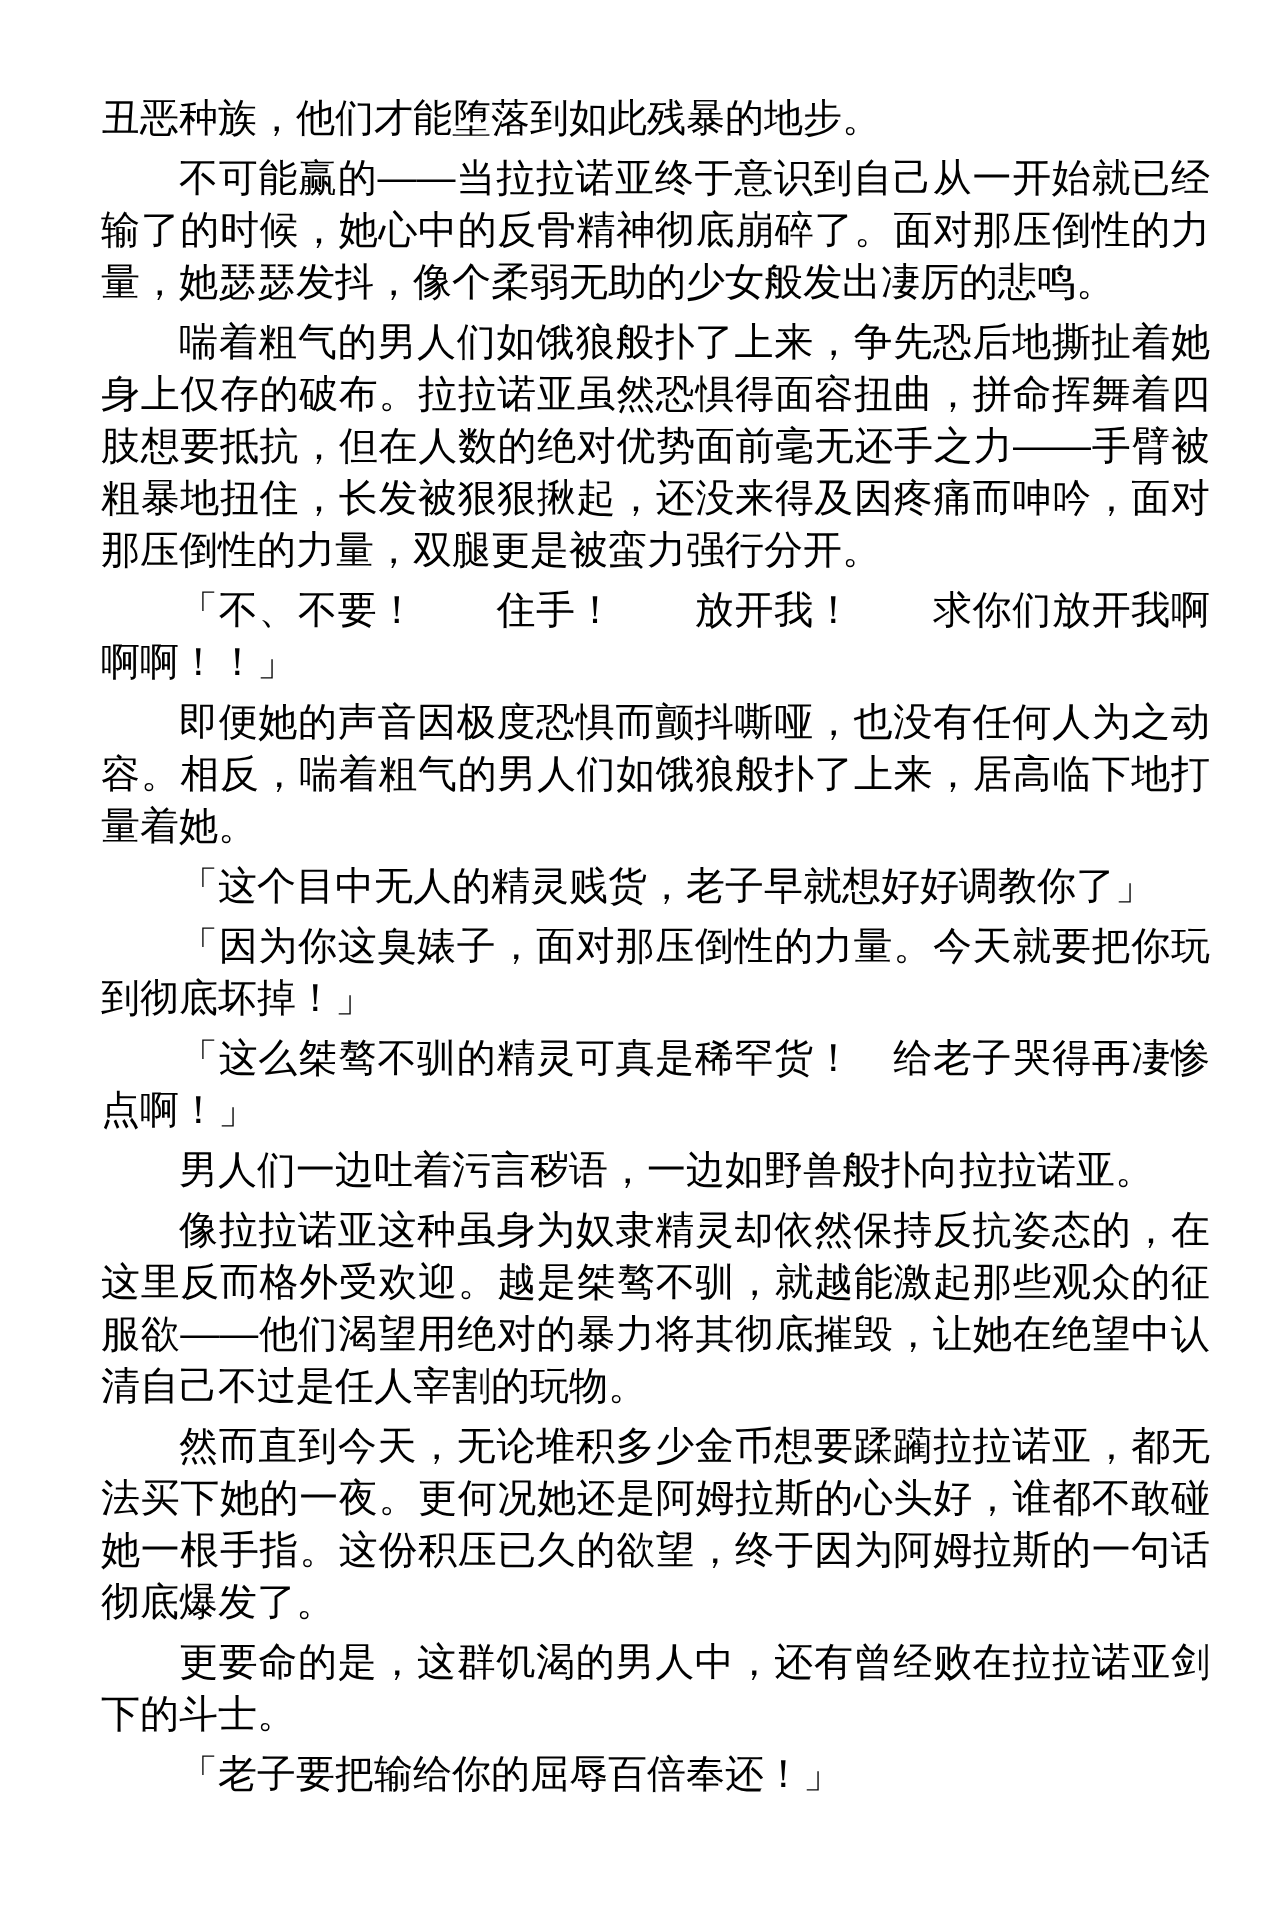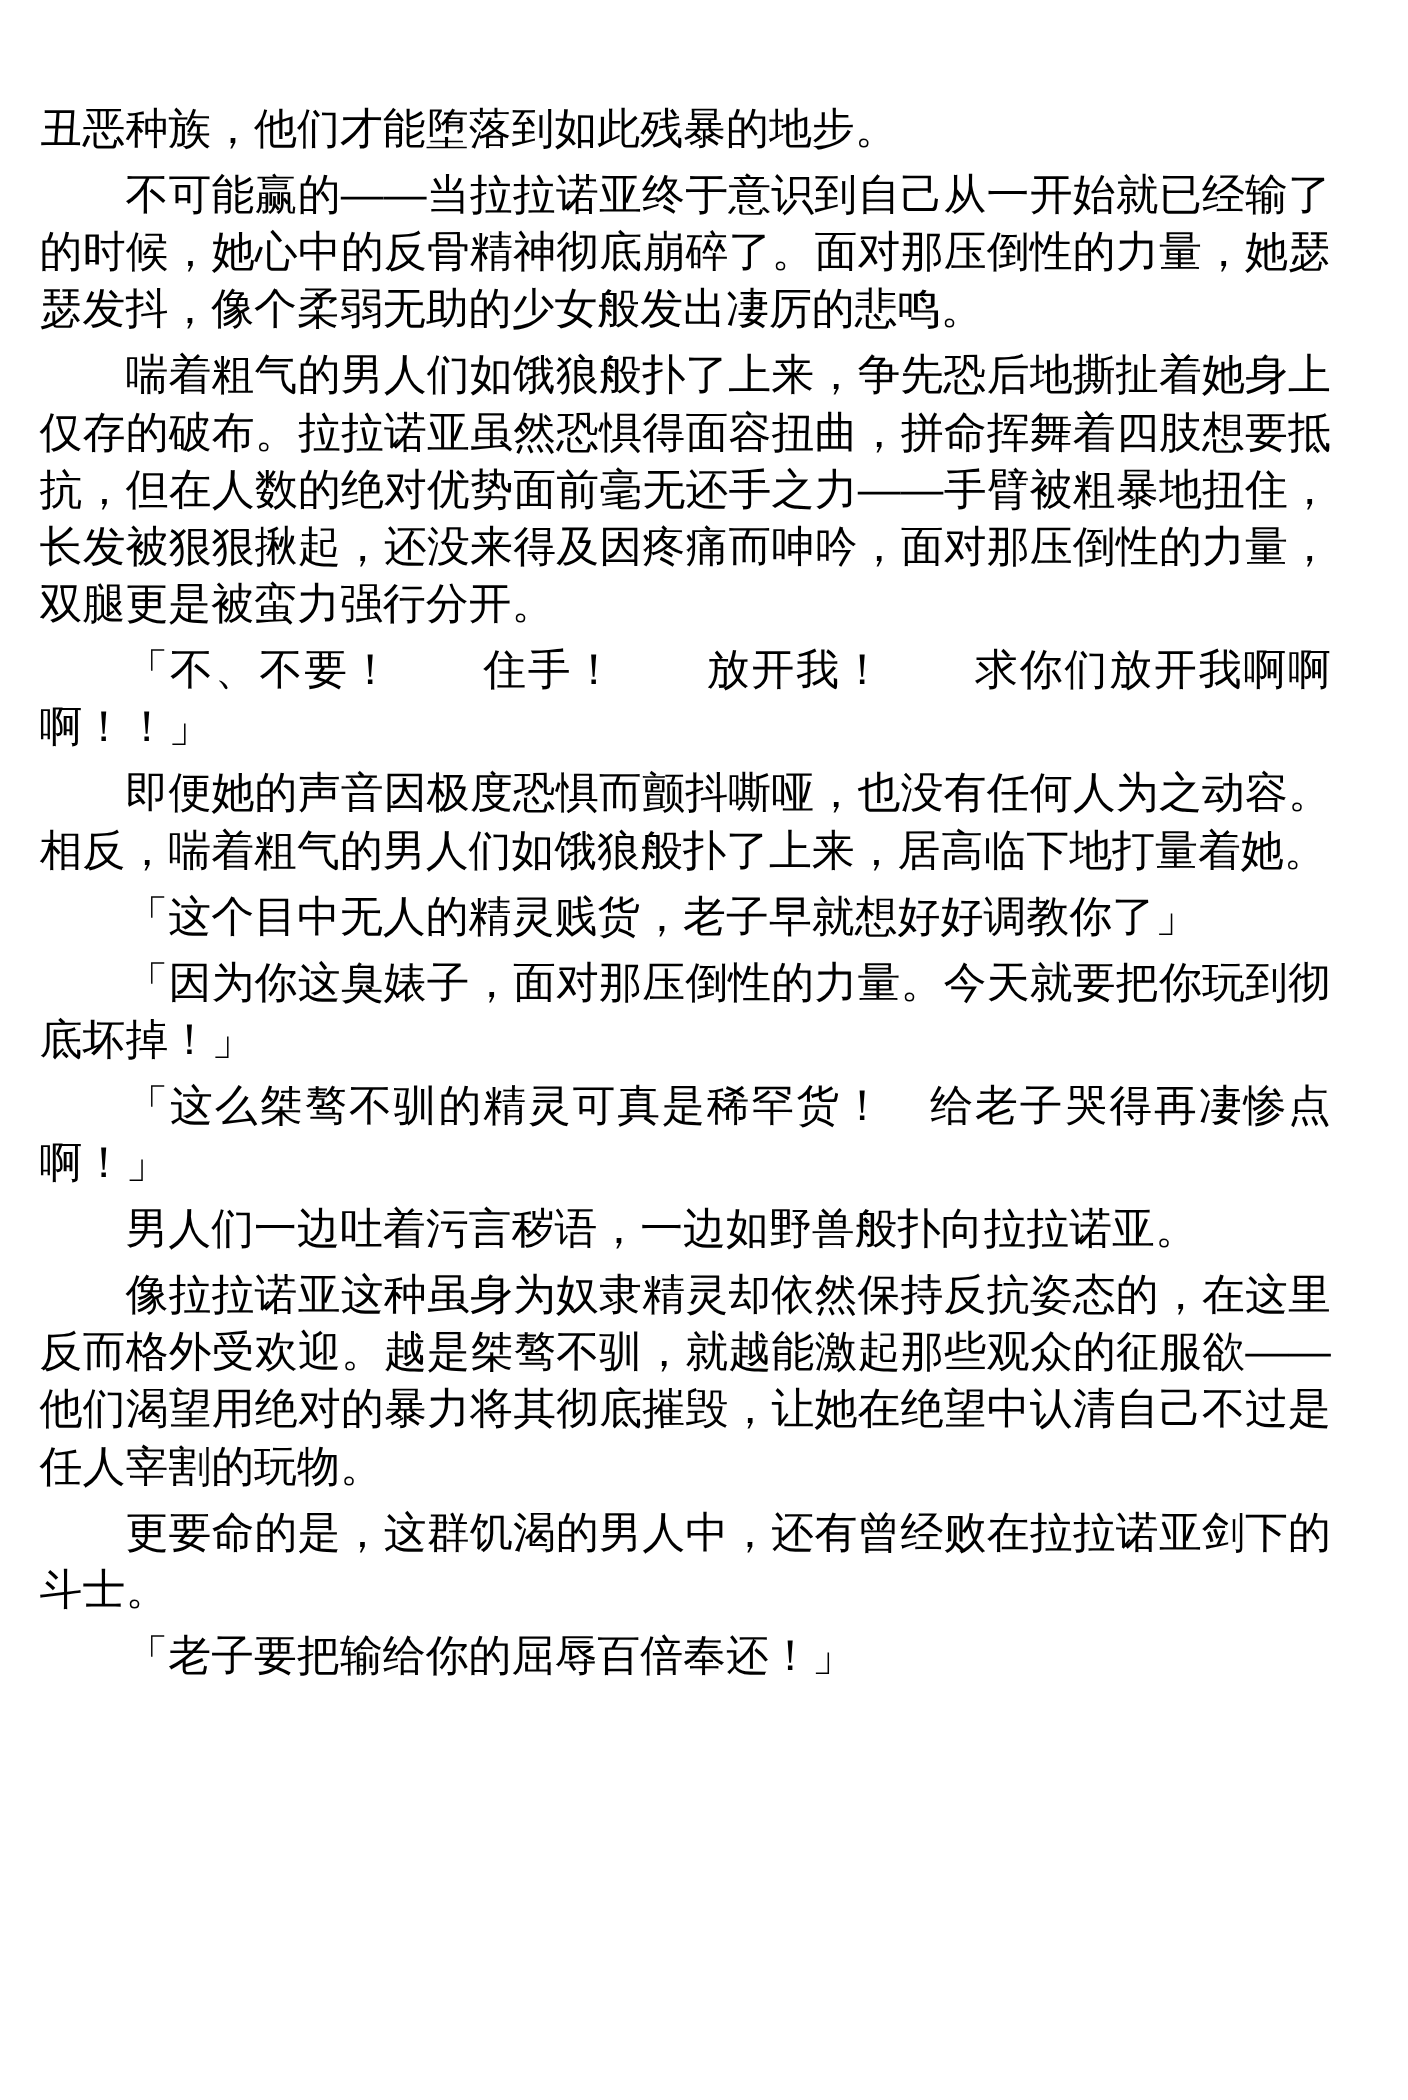--- a/index.html
+++ b/index.html
@@ -11,21 +11,21 @@
     width: 1280px;
     height: 1909px;
     overflow: hidden;
     font-family: "Liberation Sans", "DejaVu Sans", sans-serif;
   }
   .page {
     box-sizing: border-box;
     width: 1280px;
     height: 1909px;
     background: #ffffff;
-    padding: 92px 70px 0 36px;
+    padding: 92px 70px 0 101px;
   }
   .text-block {
     color: #000000;
     font-size: 39px;
     line-height: 52px;
     text-align: justify;
     text-justify: inter-character;
     letter-spacing: 0;
     word-break: break-all;
     overflow-wrap: break-word;
@@ -49,16 +49,17 @@
       <p class="para no-indent">丑恶种族，他们才能堕落到如此残暴的地步。</p>
       <p class="para">不可能赢的——当拉拉诺亚终于意识到自己从一开始就已经输了的时候，她心中的反骨精神彻底崩碎了。面对那压倒性的力量，她瑟瑟发抖，像个柔弱无助的少女般发出凄厉的悲鸣。</p>
       <p class="para">喘着粗气的男人们如饿狼般扑了上来，争先恐后地撕扯着她身上仅存的破布。拉拉诺亚虽然恐惧得面容扭曲，拼命挥舞着四肢想要抵抗，但在人数的绝对优势面前毫无还手之力——手臂被粗暴地扭住，长发被狠狠揪起，还没来得及因疼痛而呻吟，面对那压倒性的力量，双腿更是被蛮力强行分开。</p>
       <p class="para">「不、不要！　　住手！　　放开我！　　求你们放开我啊啊啊！！」</p>
       <p class="para">即便她的声音因极度恐惧而颤抖嘶哑，也没有任何人为之动容。相反，喘着粗气的男人们如饿狼般扑了上来，居高临下地打量着她。</p>
       <p class="para">「这个目中无人的精灵贱货，老子早就想好好调教你了」</p>
       <p class="para">「因为你这臭婊子，面对那压倒性的力量。今天就要把你玩到彻底坏掉！」</p>
       <p class="para">「这么桀骜不驯的精灵可真是稀罕货！　给老子哭得再凄惨点啊！」</p>
       <p class="para">男人们一边吐着污言秽语，一边如野兽般扑向拉拉诺亚。</p>
       <p class="para">像拉拉诺亚这种虽身为奴隶精灵却依然保持反抗姿态的，在这里反而格外受欢迎。越是桀骜不驯，就越能激起那些观众的征服欲——他们渴望用绝对的暴力将其彻底摧毁，让她在绝望中认清自己不过是任人宰割的玩物。</p>
+      <p class="para">然而直到今天，无论堆积多少金币想要蹂躏拉拉诺亚，都无法买下她的一夜。更何况她还是阿姆拉斯的心头好，谁都不敢碰她一根手指。这份积压已久的欲望，终于因为阿姆拉斯的一句话彻底爆发了。</p>
       <p class="para">更要命的是，这群饥渴的男人中，还有曾经败在拉拉诺亚剑下的斗士。</p>
       <p class="para">「老子要把输给你的屈辱百倍奉还！」</p>
     </div>
 </div>
 
 </body></html>

